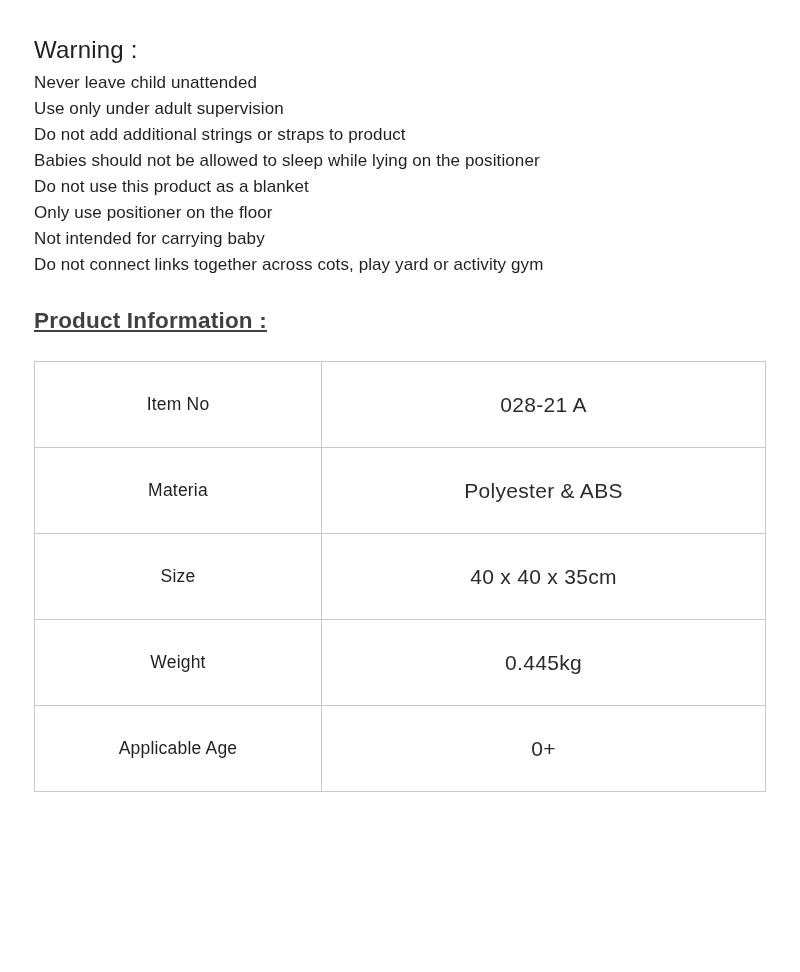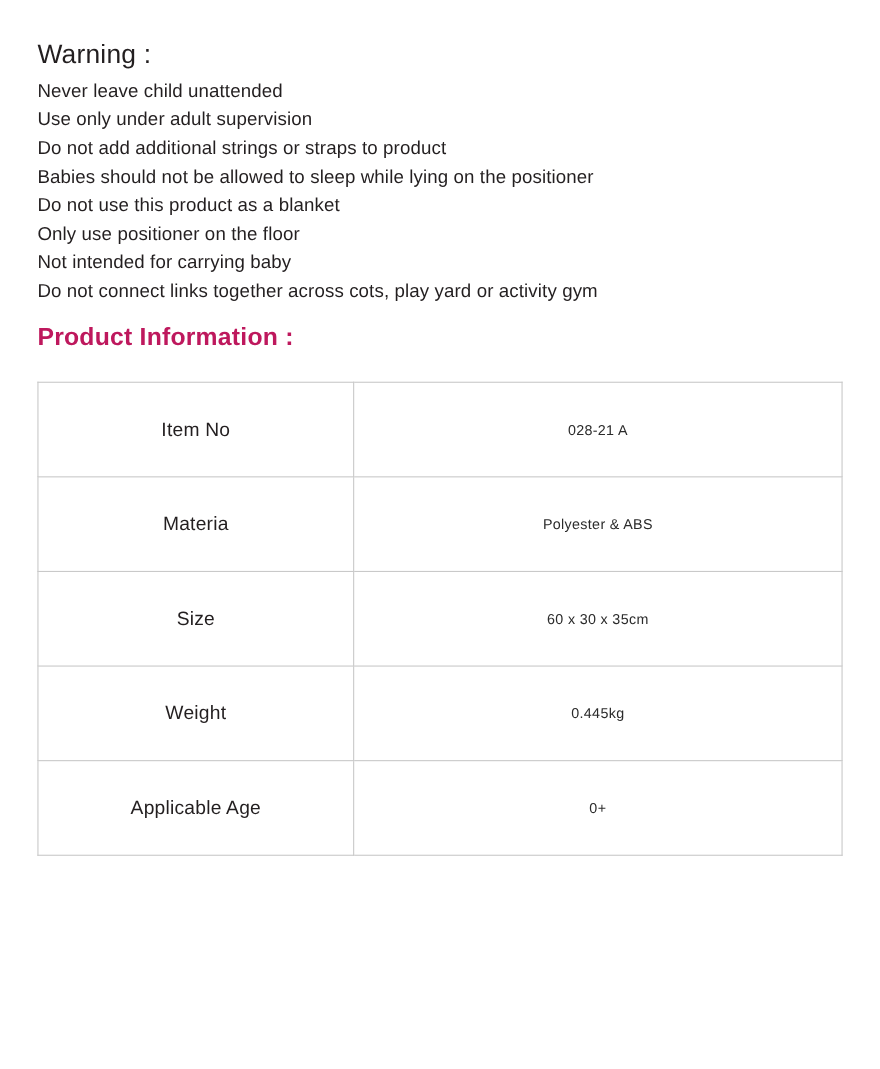--- a/index.html
+++ b/index.html
@@ -36,23 +36,24 @@
   .warning-list li {
     font-size: 17px;
     line-height: 26px;
     color: #231f20;
     letter-spacing: 0.1px;
     white-space: nowrap;
   }
   .product-title {
     font-size: 22.5px;
     font-weight: 700;
-    margin: 16px 0 0 0;
+    margin: 30px 0 0 0;
     letter-spacing: 0.2px;
-    color: #be185d;
+    color: #404040;
+    text-decoration: underline;
   }
   .spec-table {
     margin-top: 27px;
     width: 732px;
     border-collapse: collapse;
     table-layout: fixed;
   }
   .spec-table td {
     border: 1px solid #c9c9c9;
     height: 85px;
@@ -61,21 +62,21 @@
     padding: 0 8px;
   }
   .spec-table td.label {
     width: 270px;
     font-size: 17.5px;
     font-weight: 400;
     color: #231f20;
     letter-spacing: 0.2px;
   }
   .spec-table td.value {
-    font-size: 13px;
+    font-size: 21px;
     font-weight: 400;
     color: #2b2b2b;
     letter-spacing: 0.3px;
   }
 </style>
 </head>
 <body>
 
 <div class="page">
 
@@ -99,21 +100,21 @@
       <tr>
         <td class="label">Item No</td>
         <td class="value">028-21 A</td>
       </tr>
       <tr>
         <td class="label">Materia</td>
         <td class="value">Polyester &amp; ABS</td>
       </tr>
       <tr>
         <td class="label">Size</td>
-        <td class="value">60 x 30 x 35cm</td>
+        <td class="value">40 x 40 x 35cm</td>
       </tr>
       <tr>
         <td class="label">Weight</td>
         <td class="value">0.445kg</td>
       </tr>
       <tr>
         <td class="label">Applicable Age</td>
         <td class="value">0+</td>
       </tr>
     </tbody>

